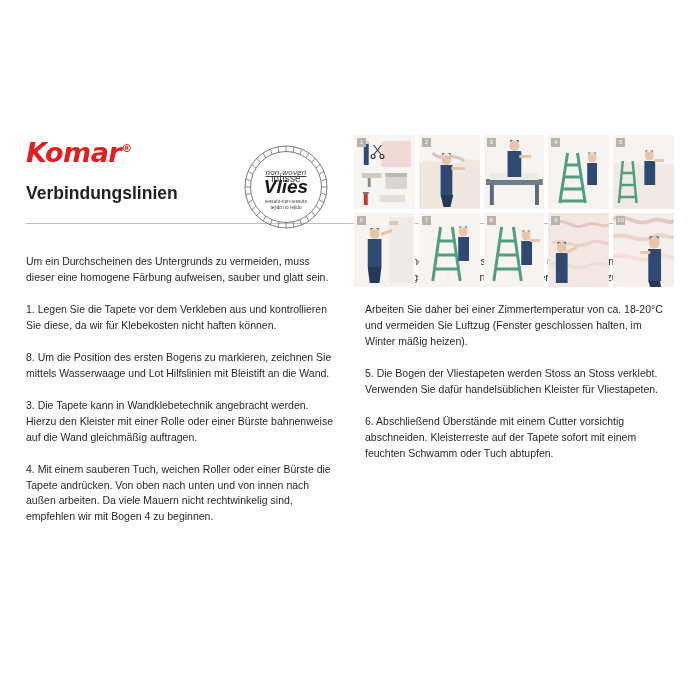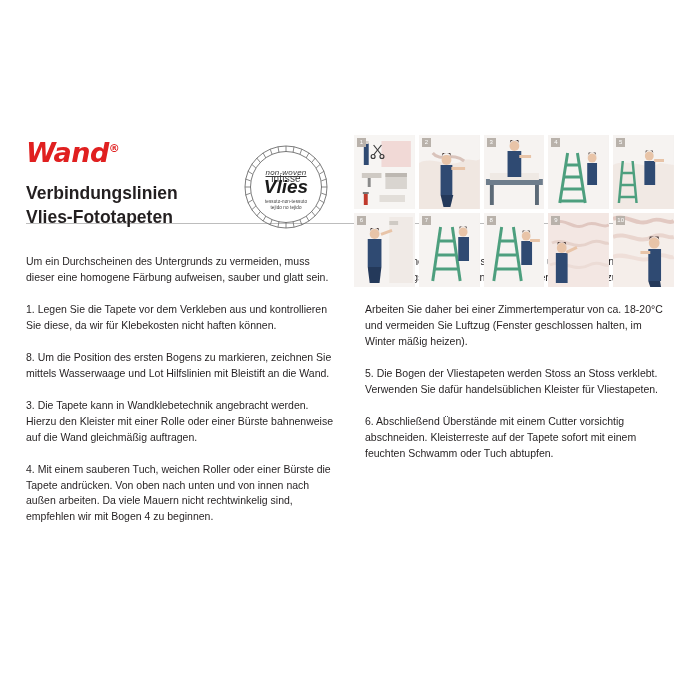--- a/index.html
+++ b/index.html
@@ -162,24 +162,23 @@
   .lead { margin-bottom: 13px; }
 </style>
 </head>
 <body>
 
 <div class="page">
 
   <div class="header">
 
     <div class="brand-block">
-      <div class="logo"><span>Wand</span><span class="reg">®</span></div>
+      <div class="logo"><span>Komar</span><span class="reg">®</span></div>
       <div class="title">
         <div>Verbindungslinien</div>
-        <div>Vlies-Fototapeten</div>
       </div>
     </div>
 
     <div class="seal-block">
       <div class="seal">
         <svg width="92" height="92" viewBox="0 0 92 92" aria-hidden="true">
           <g fill="none" stroke="#6d6d6d" stroke-width="0.9">
             <circle cx="46" cy="46" r="41"></circle>
             <circle cx="46" cy="46" r="35.5"></circle>
           </g>

